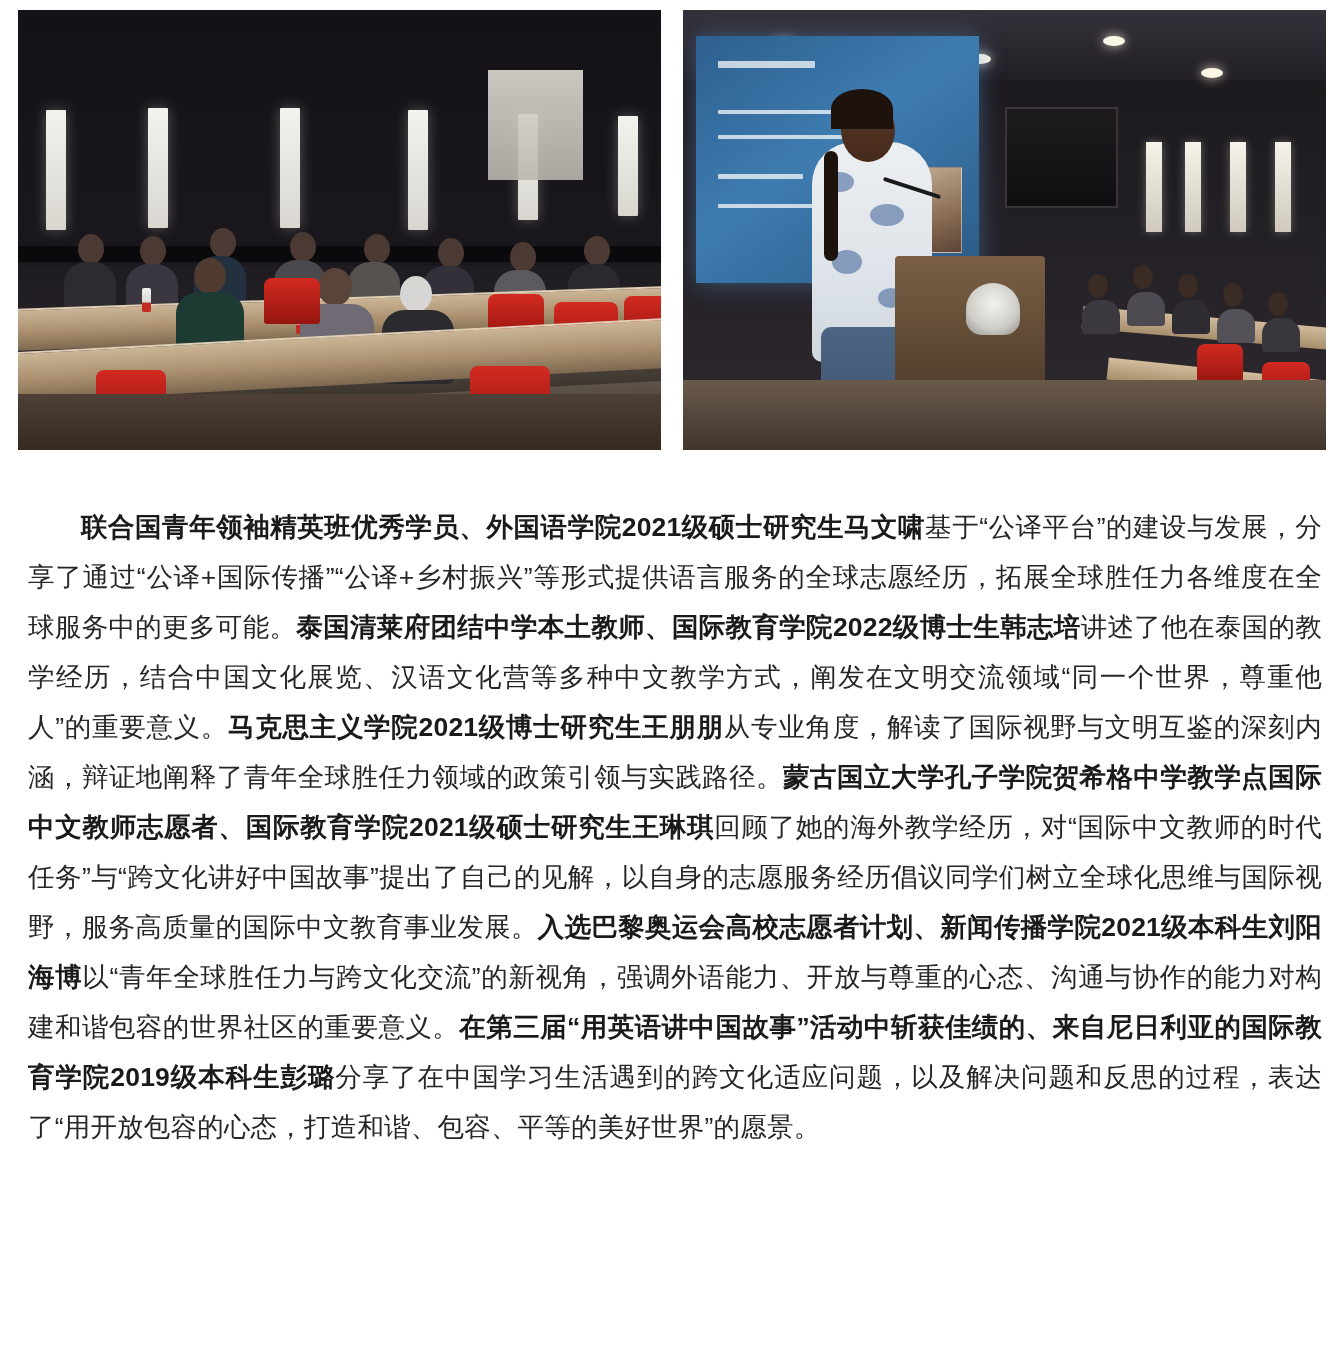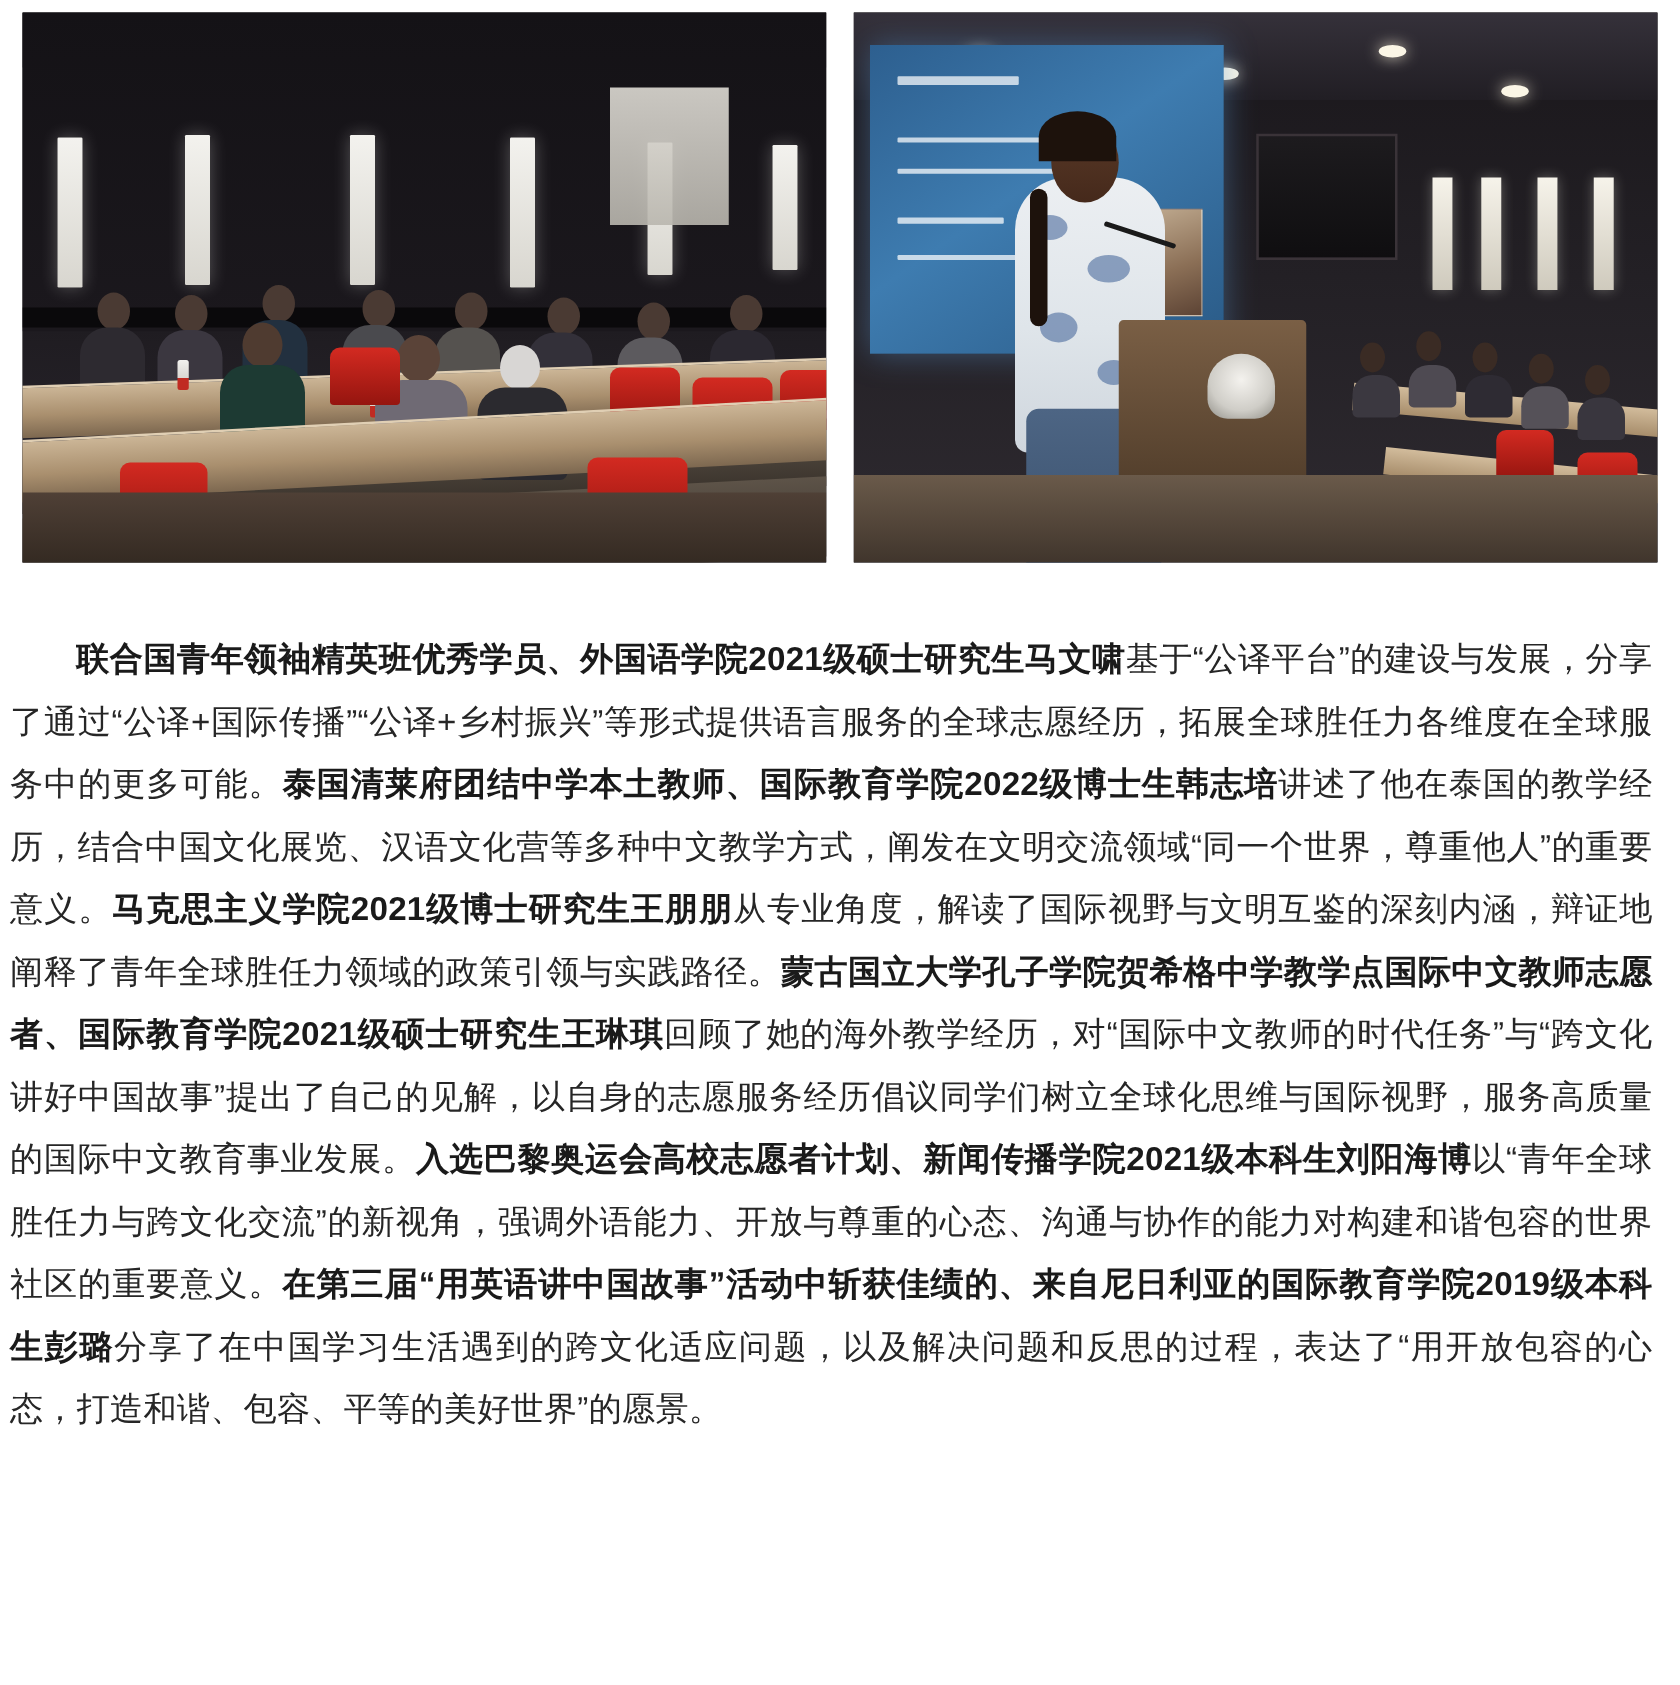--- a/index.html
+++ b/index.html
@@ -247,21 +247,21 @@
     background: #3a2b24;
   }
   .p2-aud-body {
     position: absolute;
     width: 38px; height: 34px;
     border-radius: 16px 16px 4px 4px;
   }
 
   
   .article {
-    padding: 52px 22px 40px 8px;
+    padding: 52px 22px 40px 28px;
     box-sizing: border-box;
   }
   .article p {
     margin: 0;
     font-size: 26.5px;
     line-height: 50px;
     text-align: justify;
     text-justify: inter-ideograph;
     letter-spacing: 0.2px;
     color: #262626;

